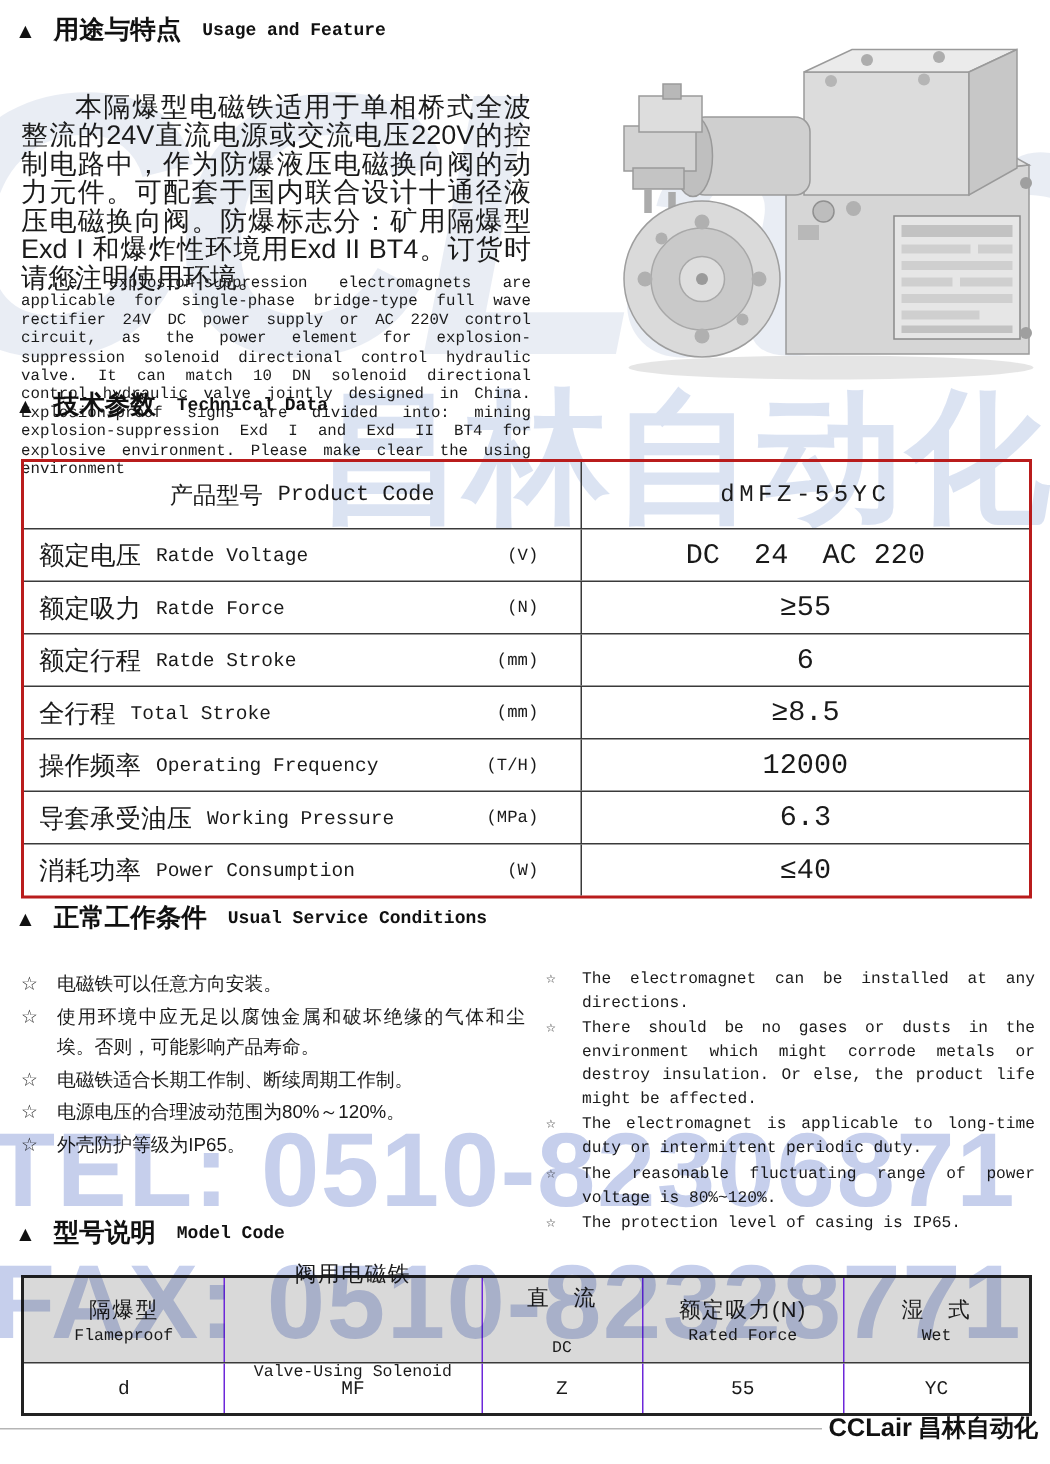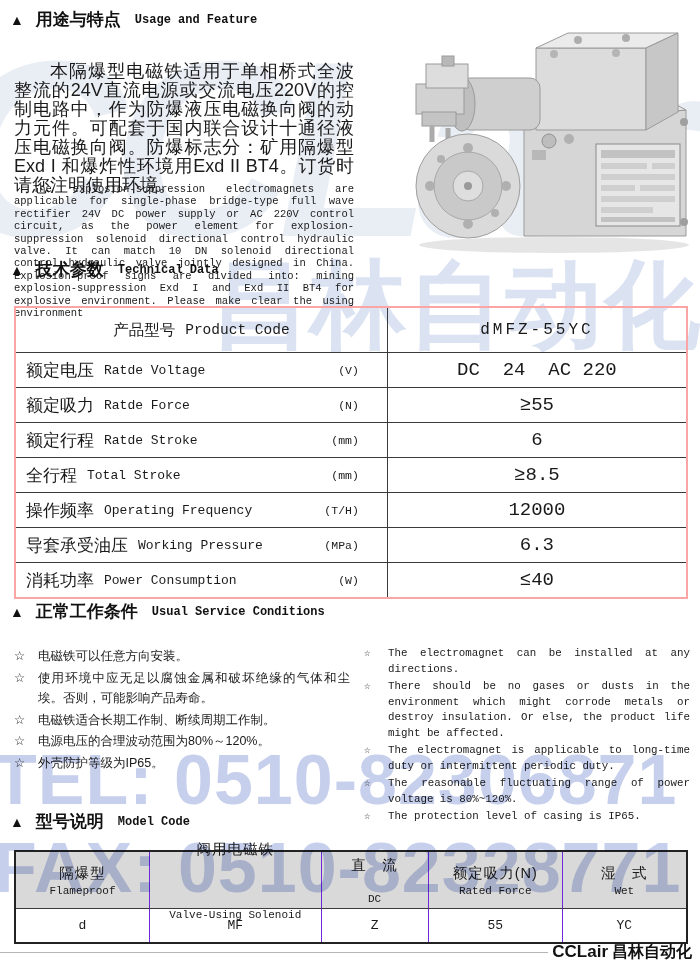--- a/index.html
+++ b/index.html
@@ -24,21 +24,21 @@
   .st-usage{top:8px;} .st-tech{top:258px;} .st-cond{top:600px;} .st-model{top:810px;}
 
   .usage-cn{position:absolute;left:14px;top:44px;width:340px;font-size:18px;line-height:19px;
             text-align:justify;text-indent:2em;}
   .usage-en{position:absolute;left:14px;top:142px;width:340px;font-size:10.5px;line-height:12.4px;
             text-align:justify;text-indent:3ch;
             font-family:"Liberation Mono","DejaVu Sans Mono",monospace;margin-top:41px;}
   .photo{position:absolute;left:364px;top:26px;width:326px;height:228px;}
 
   
-  .t1{position:absolute;left:14px;top:306px;width:670px;border:2px solid #fca5a5;background:transparent;}
+  .t1{position:absolute;left:14px;top:306px;width:670px;border:2px solid #b91c1c;background:transparent;}
   .t1-row{display:flex;border-top:1px solid #3a3a3a;height:34px;}
   .t1-row.hdr{height:44px;border-top:none;}
   .t1-left{width:55.5%;border-right:1px solid #3a3a3a;display:flex;align-items:center;
            padding:0 0 0 10px;box-sizing:border-box;}
   .t1-right{flex:1;display:flex;align-items:center;justify-content:center;
             font-family:"Liberation Mono","DejaVu Sans Mono",monospace;font-size:19px;white-space:pre;}
   .t1-row.hdr .t1-left{justify-content:center;font-size:15.5px;padding:0;}
   .t1-row.hdr .t1-right{font-size:16px;letter-spacing:3px;}
   .lbl-cn{font-size:17px;}
   .lbl-en{font-family:Liberation Mono, monospace;font-size:13px;margin-left:10px;}

